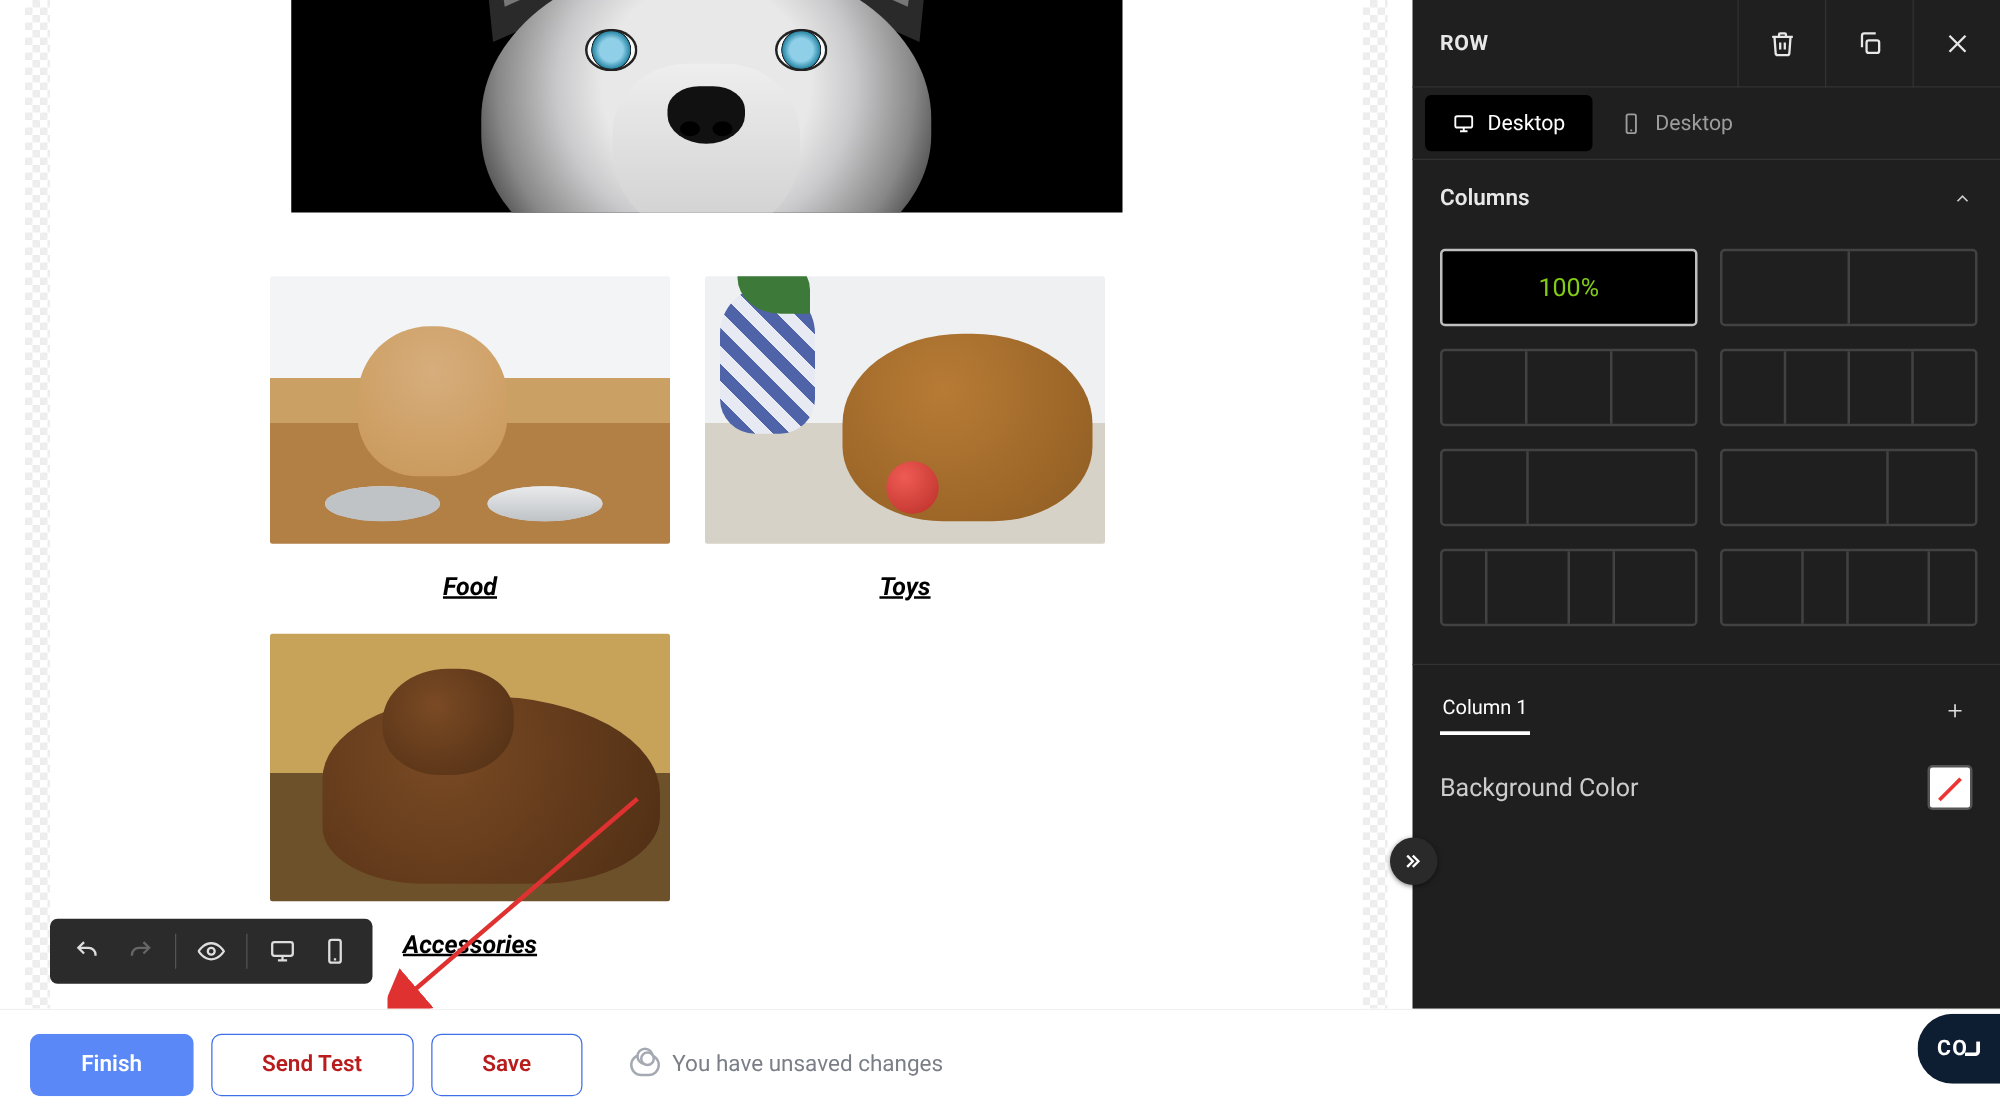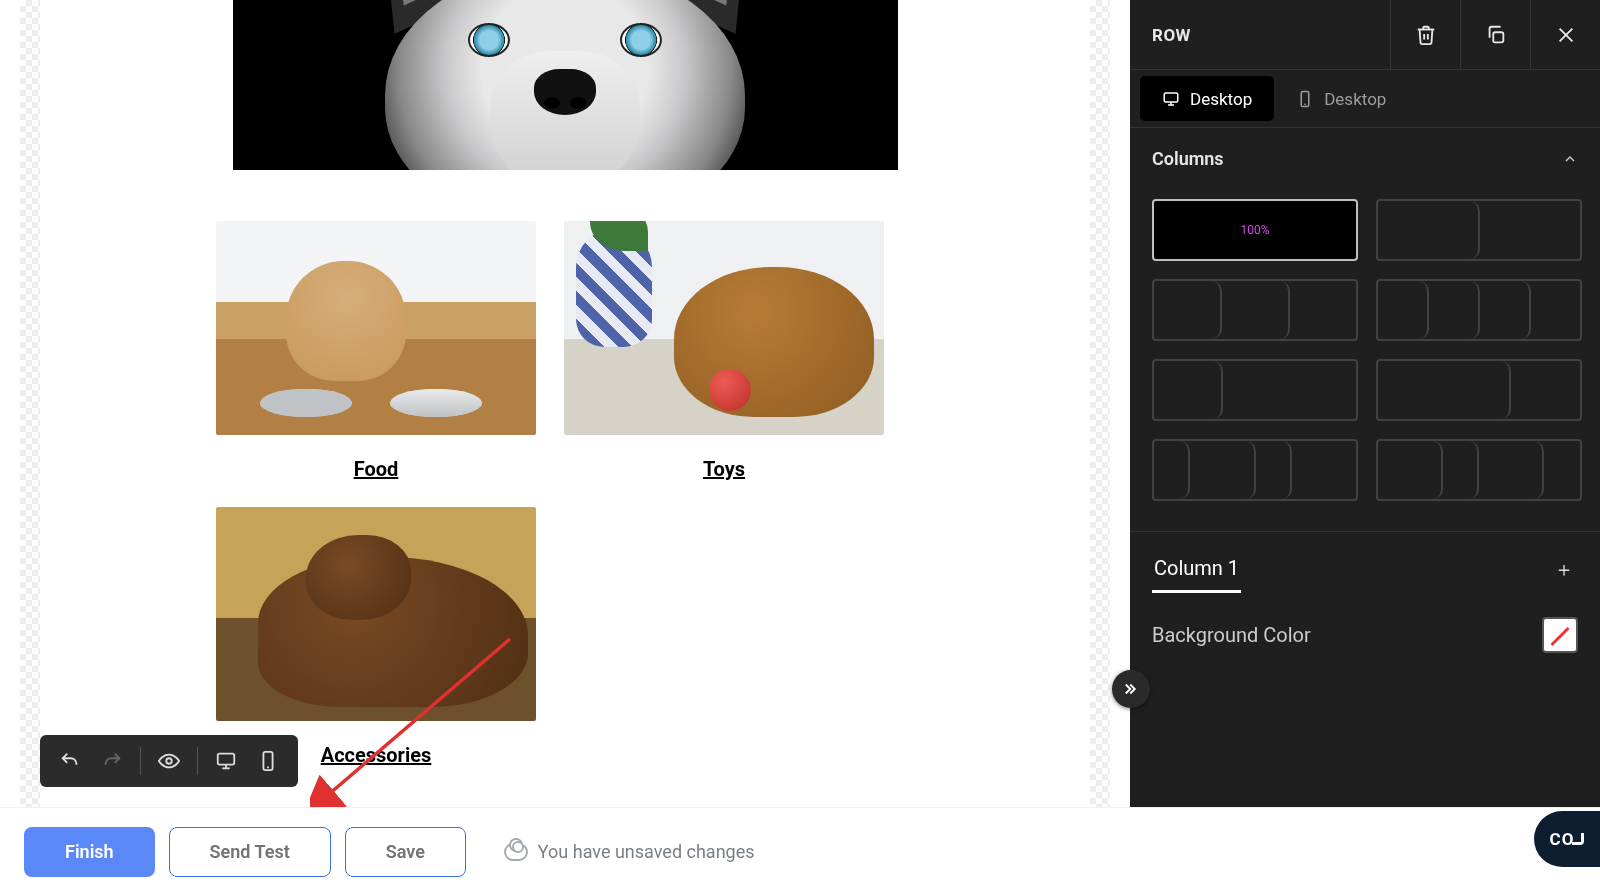--- a/index.html
+++ b/index.html
@@ -8,21 +8,21 @@
 .app { display: flex; flex-direction: column; height: 100%; }
 
 .main-area { display: flex; flex: 1; overflow: hidden; }
 
 
 .canvas-area { flex: 1; position: relative; background: #fff; overflow: hidden; }
 .canvas-checker { position: absolute; top: 0; bottom: 0; width: 20px; background-image: linear-gradient(45deg,#ccc 25%,transparent 25%),linear-gradient(-45deg,#ccc 25%,transparent 25%),linear-gradient(45deg,transparent 75%,#ccc 75%),linear-gradient(-45deg,transparent 75%,#ccc 75%); background-size:12px 12px; background-position:0 0,0 6px,6px -6px,-6px 0; opacity:.35; }
 .canvas-checker.left { left: 20px; }
 .canvas-checker.right { right: 20px; }
 
-.email-frame { position: absolute; left: 40px; right: 40px; top: 0; bottom: 0; background: #fff; }
+.email-frame { position: absolute; left: 40px; right: 40px; top: 0; bottom: 0; background: #fff; font-style: italic; }
 
 .email-content { width: 100%; height: 100%; }
 
 
 .hero-img { width: 665px; height: 185px; margin: 0 auto; background: #000; position: relative; overflow: hidden; top:-15px;}
 .husky-face { position:absolute; left:50%; top:46%; transform:translate(-50%,-50%); width:430px; height:310px; }
 .husky-back { position:absolute; left:50%; top:58%; transform:translate(-50%,-50%); width:360px; height:260px; background: radial-gradient(circle at 50% 40%, #e8e8e8 0 35%, #c9c9cb 50%, #888 70%, #555 80%, #333 95%); border-radius:50% 50% 45% 45%; }
 .husky-ear { position:absolute; width:0; height:0; border-left:46px solid transparent; border-right:46px solid transparent; border-bottom:140px solid #2a2a2a; top:-34px; }
 .husky-ear.l{ left:12px; transform:rotate(-24deg);} .husky-ear.r{ right:12px; transform:rotate(24deg);}
 .husky-ear::after{content:"";position:absolute;left:-26px;top:28px;width:0;height:0;border-left:26px solid transparent;border-right:26px solid transparent;border-bottom:90px solid #777;}
@@ -58,21 +58,21 @@
 .toys-img .ball{position:absolute;left:145px;bottom:24px;width:42px;height:42px;background:radial-gradient(circle at 35% 30%,#ef5b54,#b92f28);border-radius:50%;}
 
 .sup-img { background: linear-gradient(180deg,#c7a35a 0 52%,#6d512a 52% 100%); }
 .sup-img .dog{position:absolute;left:42px;bottom:14px;width:270px;height:150px;background:radial-gradient(circle at 35% 30%,#7a4a24,#4f2e14);border-radius:44% 52% 36% 30%;}
 .sup-img .head{position:absolute;left:90px;top:28px;width:105px;height:85px;background:radial-gradient(circle at 40% 35%,#7a4a24,#4f2e14);border-radius:50% 42% 48% 44%;}
 
 
 .bottom-bar { height: 88px; display: flex; align-items: center; padding: 0 24px; gap: 14px; border-top: 1px solid #f0f0f0; }
 .btn { height: 50px; padding: 0 40px; border-radius: 8px; font-size: 18px; font-weight: 600; display: inline-flex; align-items: center; justify-content: center; cursor: pointer; border: 1.5px solid transparent; }
 .btn-primary { background: #5a88f7; color: #fff; }
-.btn-outline { background: #fff; color: #737373; border-color: #3e6fe8; }
+.btn-outline { background: #fff; color: #b91c1c; border-color: #3e6fe8; }
 .status-wrap { display:flex; align-items:center; gap:10px; margin-left:24px; color:#7a7f87; font-size:18px; }
 .cloud-icon { width:24px; height:18px; border:2px solid #a5aab2; border-radius:10px; position:relative; }
 .cloud-icon::before{content:"";position:absolute;left:3px;top:-7px;width:10px;height:10px;border:2px solid #a5aab2;border-radius:50%;background:#fff;}
 .cloud-icon::after{content:"";position:absolute;right:2px;top:-4px;width:8px;height:8px;border:2px solid #a5aab2;border-radius:50%;background:#fff;}
 
 
 .float-toolbar { position: absolute; left: 40px; bottom: 20px; background: #2b2b2b; border-radius: 6px; height: 52px; display: flex; align-items: center; padding: 0 14px; gap: 10px; }
 .tool-btn { width:32px; height:32px; display:flex; align-items:center; justify-content:center; color:#ddd; cursor:pointer; }
 .tool-btn.disabled { color:#666; cursor:default; }
 .tool-divider { width:1px; height:28px; background:#555; margin:0 2px; }
@@ -83,25 +83,25 @@
 .panel-title-row { flex:1; font-size: 17px; font-weight: 700; letter-spacing: .5px; }
 .panel-action { width: 70px; height: 70px; border-left: 1px solid #333; display:flex; align-items:center; justify-content:center; cursor:pointer; }
 .device-tabs { display:flex; height: 58px; border-bottom: 1px solid #333; }
 .device-tab { flex:0 0 auto; padding: 0 22px; display:flex; align-items:center; gap:10px; font-size:17px; color:#9c9c9c; cursor:pointer; }
 .device-tab.active { background:#000; color:#fff; margin:6px 0 6px 10px; border-radius:5px;align-items:center;}
 .section-head { display:flex; align-items:center; justify-content:space-between; padding: 20px 22px; font-size:18px; font-weight:600; cursor:pointer;}
 .chev { width:16px; height:16px; }
 .col-grid { display:grid; grid-template-columns: 206px 206px; gap: 18px; padding: 10px 22px 30px; }
 .col-opt { height: 62px; border: 2px solid #424242; border-radius: 4px; display:flex; cursor:pointer; background:#1f1f1f;}
 .col-opt.selected { border-color:#bfbfbf; box-shadow: inset 0 0 0 2px #000; background:#000;}
-.col-opt span { flex:1; border-right:2px solid #424242; display:flex;align-items:center;justify-content:center;font-size:12px;color:#d946ef;border-radius:10px;}
+.col-opt span { flex:1; border-right:2px solid #424242; display:flex;align-items:center;justify-content:center;font-size:20px;color:#84cc16;}
 .col-opt span:last-child{border-right:none;}
 
 .col-tabs { display:flex; align-items:center; padding: 14px 22px 0; gap:10px;}
-.col-tab { padding:10px 2px; font-size:20px; color:#ddd; border-bottom:3px solid transparent; cursor:pointer;text-align:right;}
+.col-tab { padding:10px 2px; font-size:16px; color:#ddd; border-bottom:3px solid transparent; cursor:pointer;text-align:right;}
 .col-tab.active{ color:#fff; border-bottom-color:#fff;}
 .col-tab-add { margin-left:auto; width:28px;height:28px;border-radius:50%;display:flex;align-items:center;justify-content:center;color:#ddd;font-size:20px;cursor:pointer;}
 .prop-row { display:flex; align-items:center; justify-content:space-between; padding: 24px 22px 0; font-size:20px; color:#ccc;}
 .swatch { width:36px;height:36px;border:2px solid #555;background:#fff;position:relative;border-radius:4px;cursor:pointer;}
 .swatch::after{content:"";position:absolute;left:4px;right:4px;top:50%;height:3px;background:#e33;transform:rotate(-45deg);}
 
 
 .collapse-handle { position:absolute; left:-18px; top:670px; width:38px; height:38px; background:#2a2a2a; border-radius:50%; display:flex; align-items:center; justify-content:center; color:#fff; cursor:pointer; box-shadow:0 1px 4px rgba(0,0,0,.5);}
 
 

